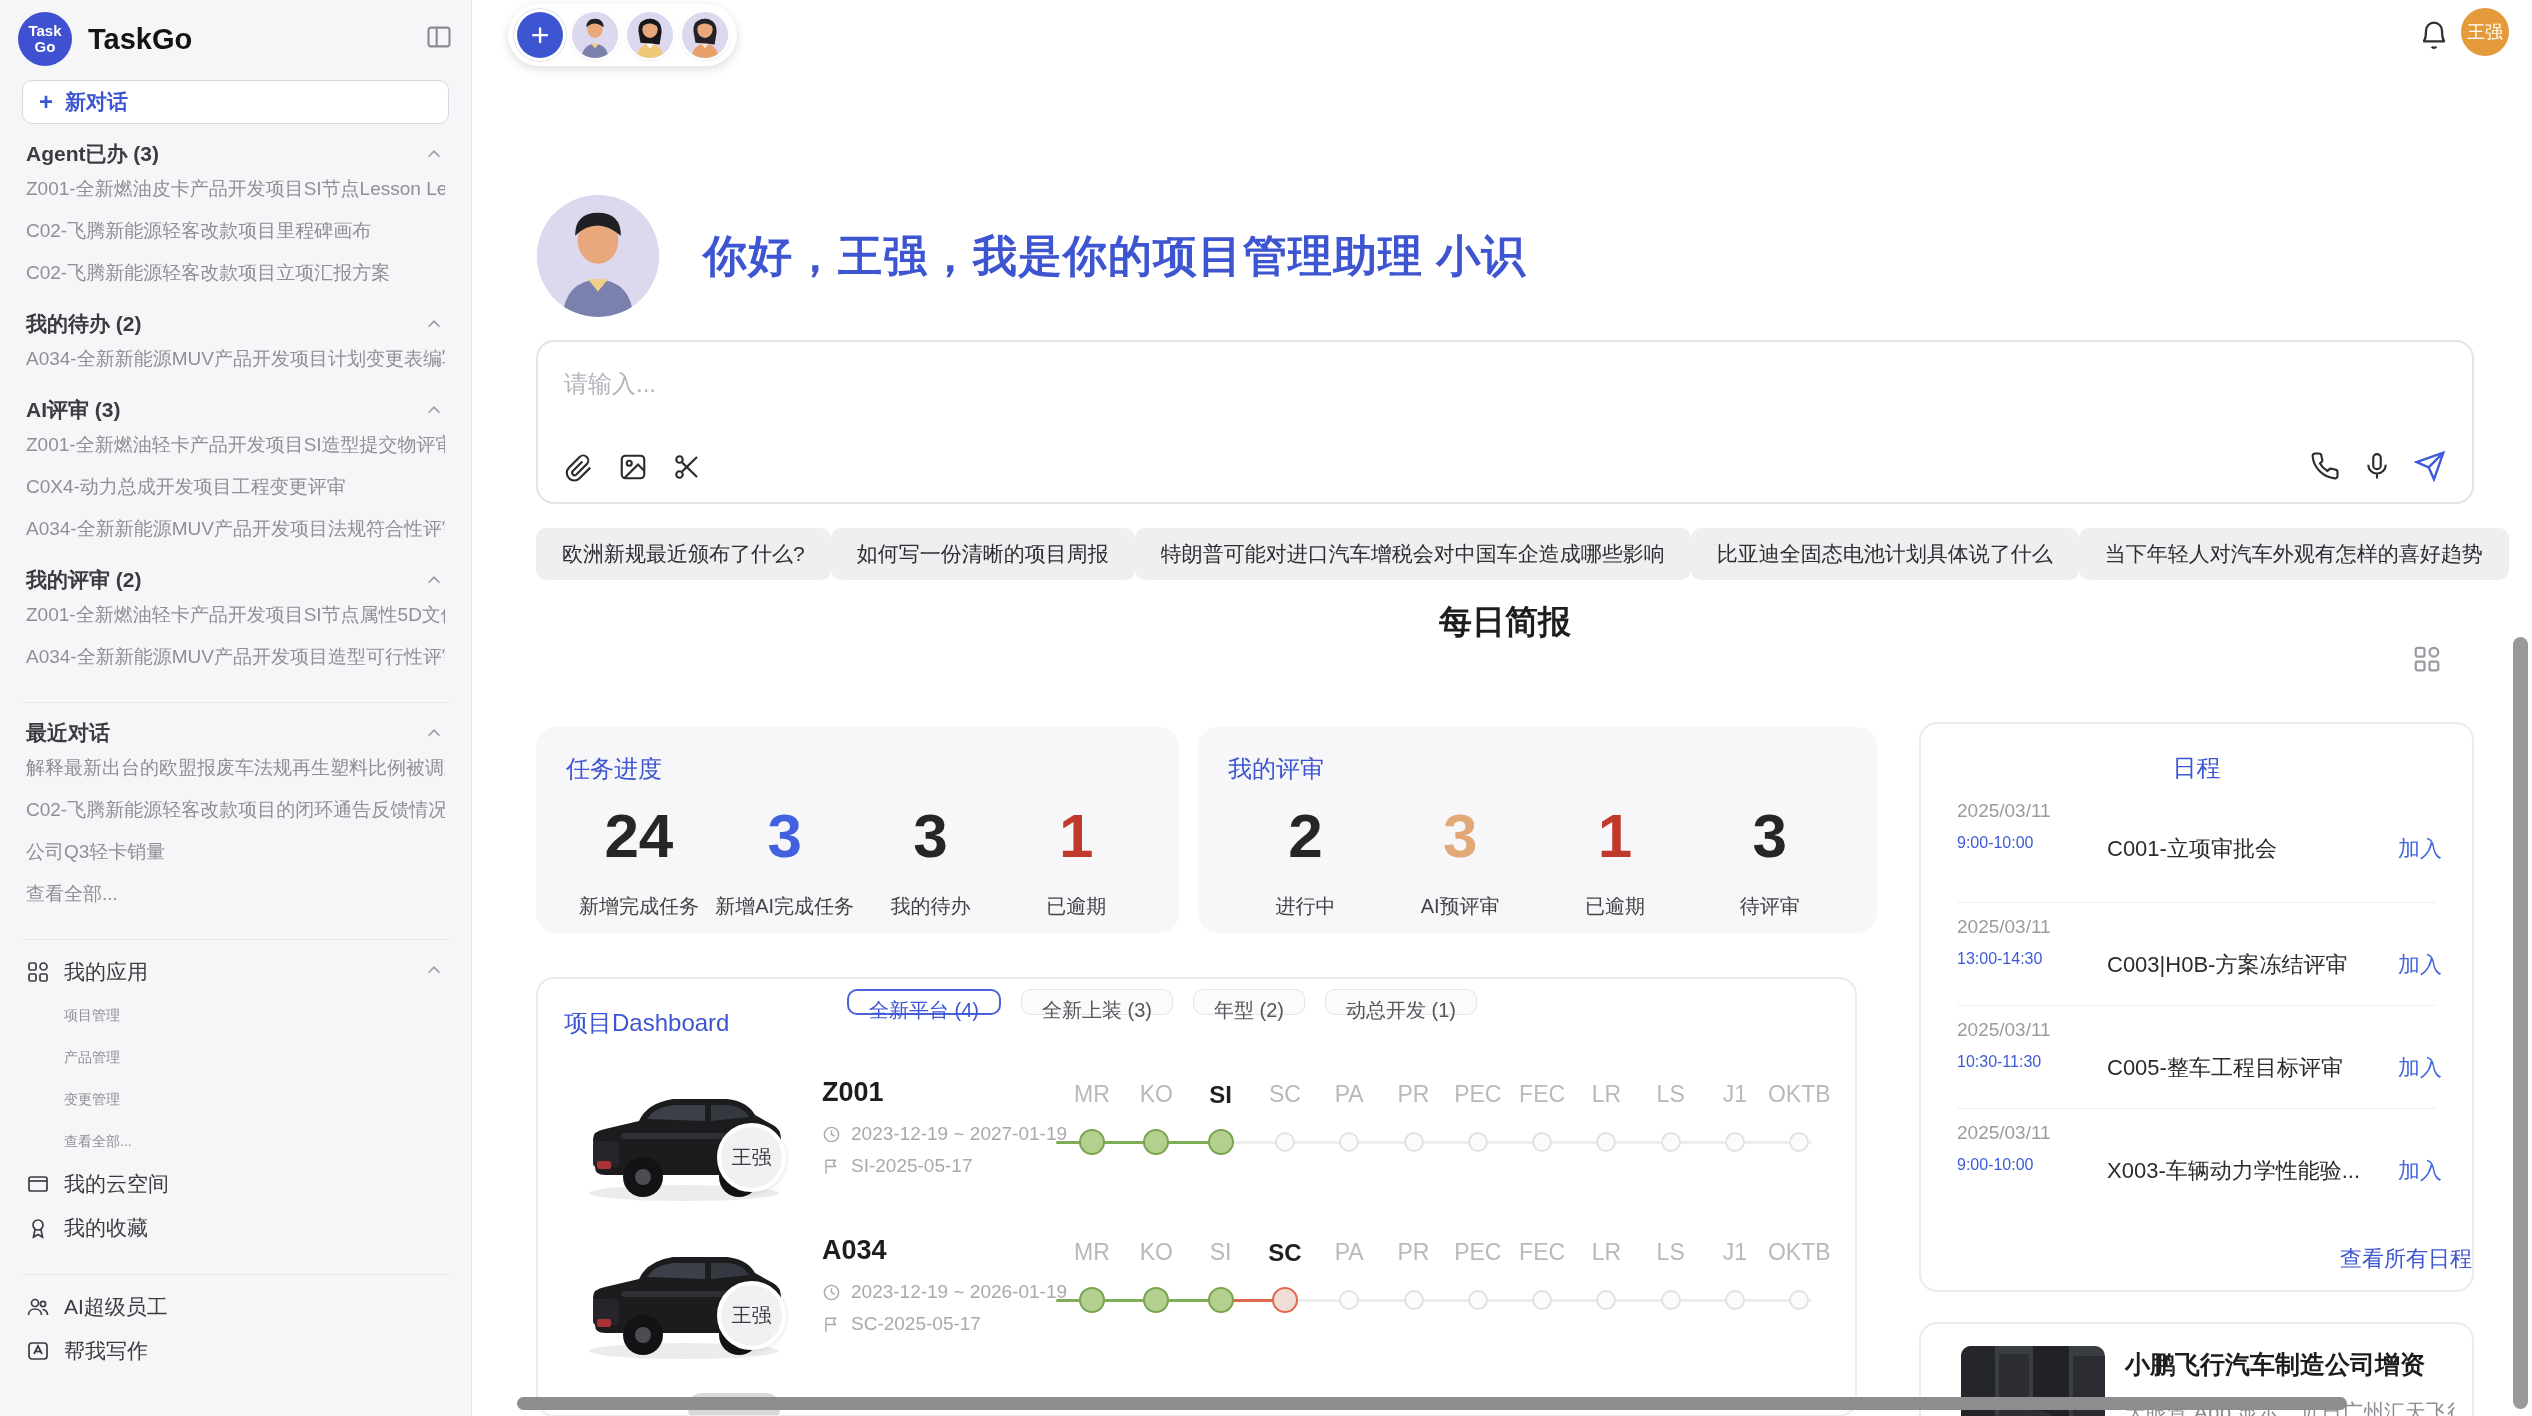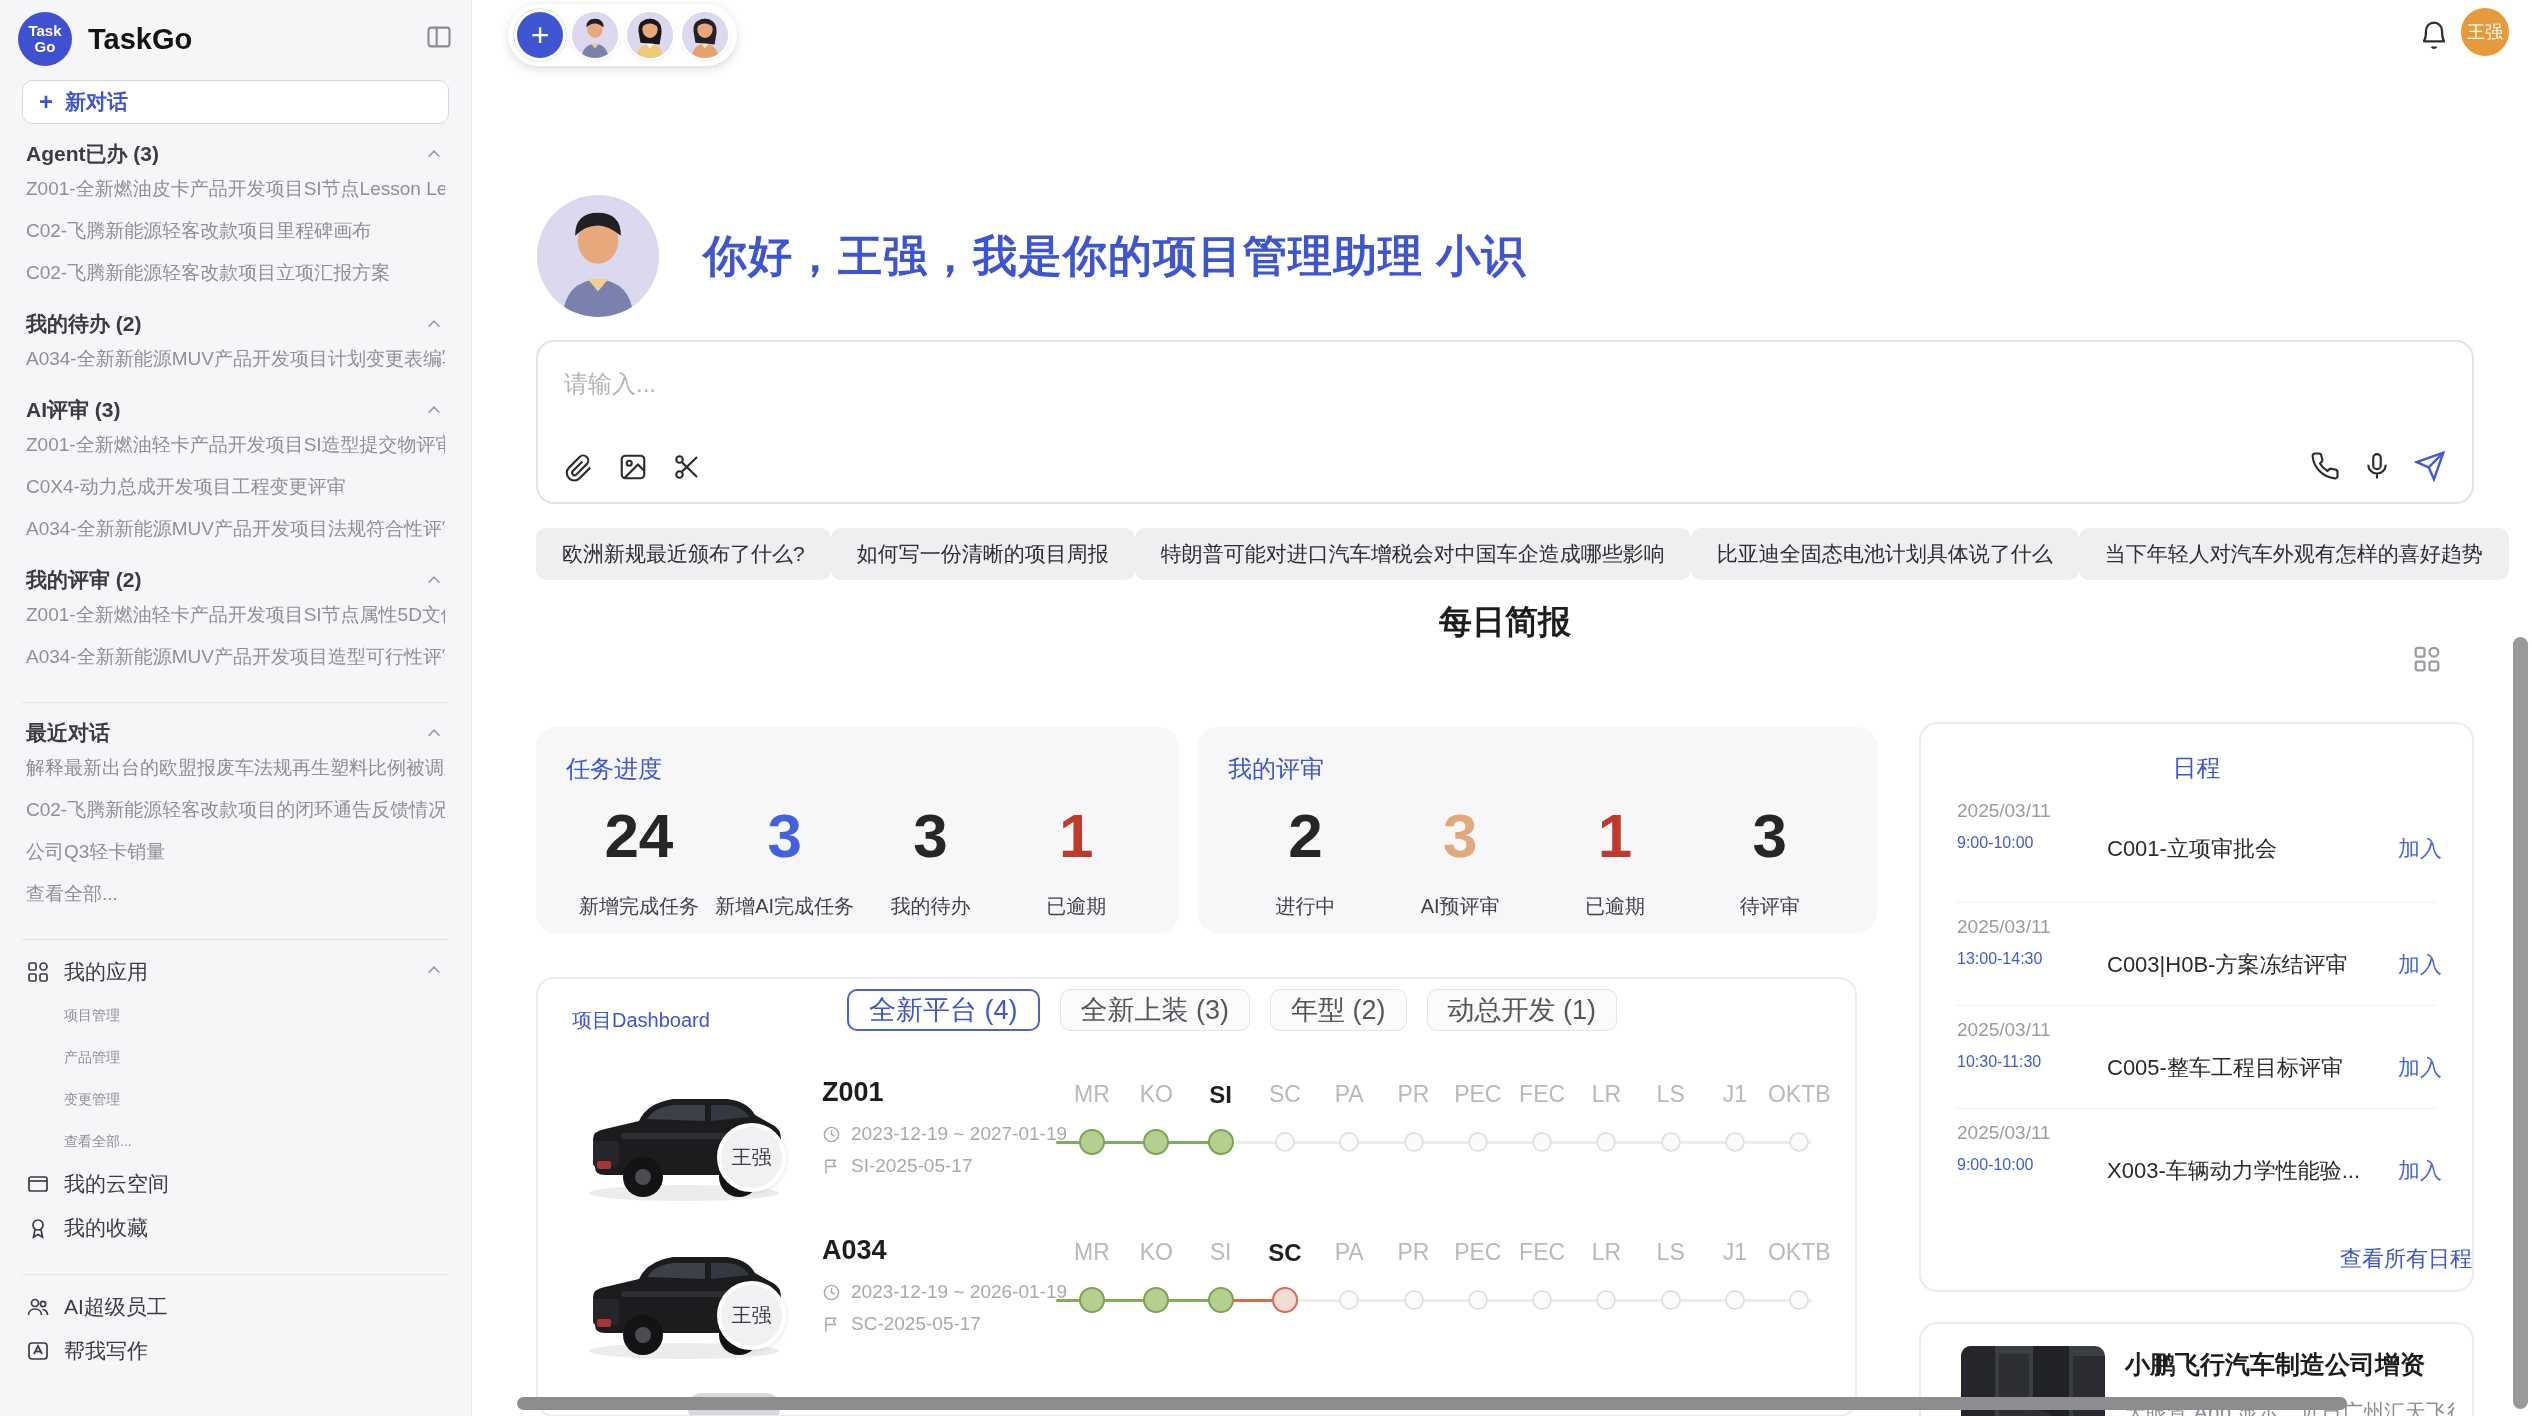--- a/index.html
+++ b/index.html
@@ -63,24 +63,24 @@
   .stat-card{position:absolute;top:727px;height:206px;background:#f7f7f9;border-radius:20px;box-sizing:border-box;
              padding:26px 30px 0;}
   .stat-card .sc-title{font-size:24px;color:var(--primary,#3d55d0);}
   .stat-row{display:flex;margin-top:16px;}
   .stat-col{flex:1;text-align:center;}
   .stat-num{font-size:62px;font-weight:600;line-height:70px;}
   .stat-lab{font-size:20px;color:#434347;margin-top:22px;}
   
   .dash{position:absolute;left:536px;top:977px;width:1321px;height:440px;border:2px solid #ececf0;
         border-radius:18px;background:#fff;box-sizing:border-box;overflow:hidden;}
-  .dash-title{position:absolute;left:34px;top:28px;font-size:20px;color:var(--primary,#3d55d0);text-align:center;}
+  .dash-title{position:absolute;left:26px;top:28px;font-size:24px;color:var(--primary,#3d55d0);text-align:center;}
   .tabs{position:absolute;left:309px;top:10px;display:flex;gap:20px;}
-  .tab{height:42px;line-height:40px;padding:0 20px;border-radius:10px;border:1px solid #e3e3e8;
-       background:#fbfbfc;font-size:27px;color:#55555b;box-sizing:border-box;white-space:nowrap;}
+  .tab{height:26px;line-height:40px;padding:0 20px;border-radius:10px;border:1px solid #e3e3e8;
+       background:#fbfbfc;font-size:20px;color:#55555b;box-sizing:border-box;white-space:nowrap;}
   .tab.active{border:2px solid #4b63d8;color:var(--primary,#3d55d0);background:#fff;line-height:38px;}
   .prow{position:absolute;left:0;width:100%;height:176px;}
   .truck{position:absolute;left:39px;top:40px;width:215px;height:124px;}
   .owner{position:absolute;left:179px;top:82px;width:69px;height:69px;border-radius:50%;background:#f1f1f4;
          border:4px solid #fff;box-shadow:0 1px 5px rgba(0,0,0,.12);display:flex;align-items:center;
          justify-content:center;font-size:20px;color:#3c3c40;box-sizing:border-box;}
   .pcode{position:absolute;left:284px;top:36px;font-size:27px;font-weight:bold;color:#1d1d1f;}
   .pmeta{position:absolute;left:284px;display:flex;align-items:center;gap:10px;font-size:19px;color:#a8a8ae;}
   .ms-line{position:absolute;height:3px;border-radius:2px;background:#ededef;}
   .ms-line.green{background:#7fae57;}

